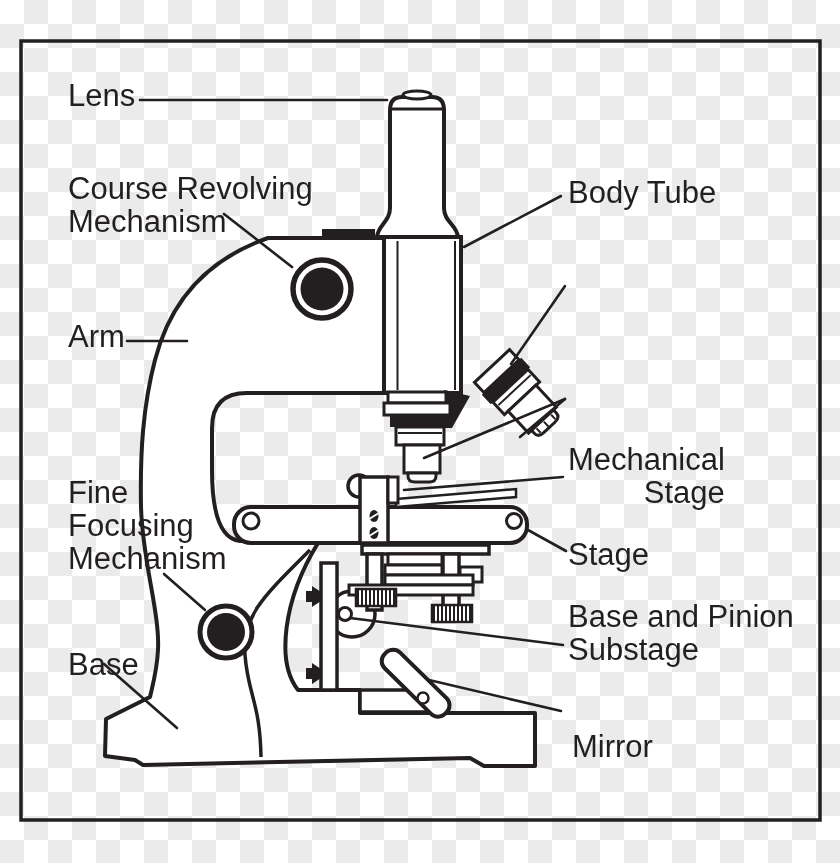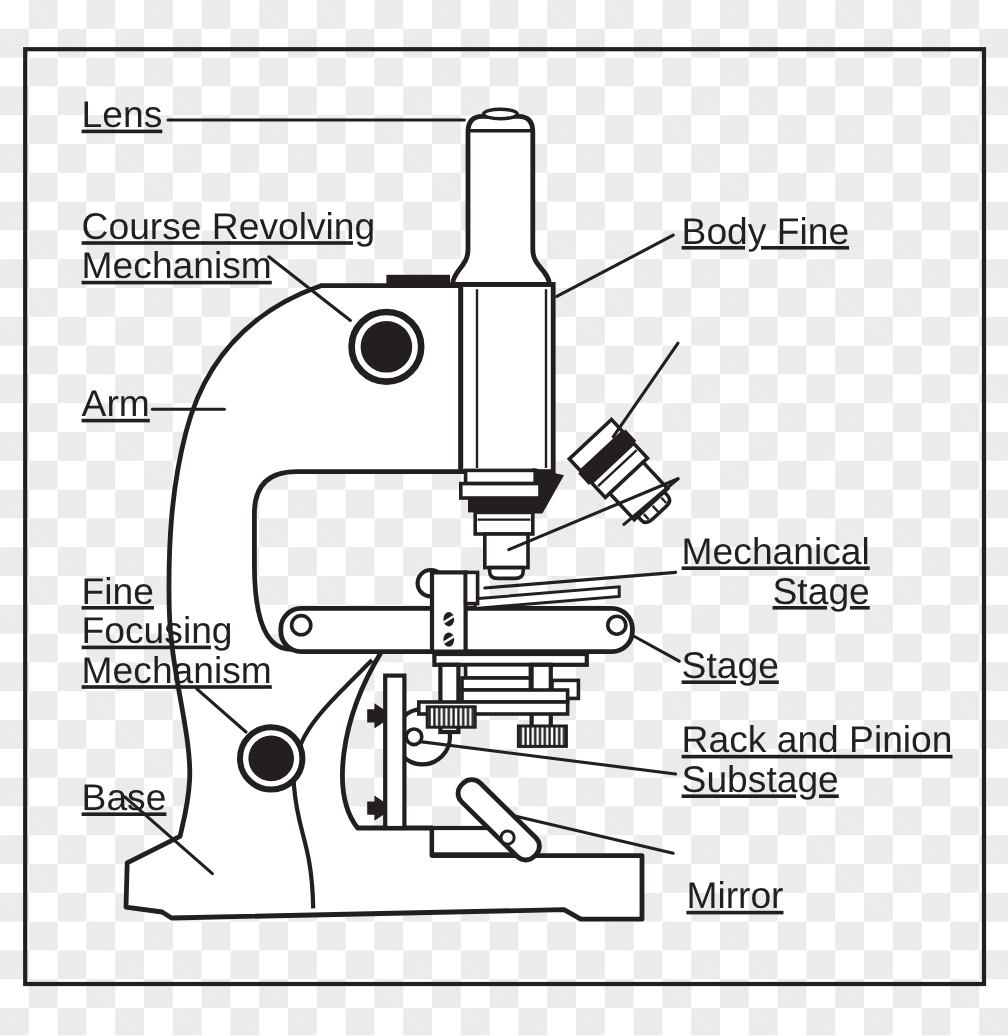--- a/index.html
+++ b/index.html
@@ -17,21 +17,20 @@
     background-position:0 0,24px 24px;
   }
   .canvas svg{position:absolute;left:0;top:0;}
   .label{
     position:absolute;
     color:#231f20;
     font-size:31px;
     line-height:33px;
     white-space:pre-line;
     letter-spacing:0px;
-    text-decoration:underline;
   }
 </style>
 </head>
 <body>
 
 <div class="canvas">
 
   <svg width="840" height="863" viewBox="0 0 840 863">
     <defs>
       <pattern id="hatch" width="4" height="10" patternUnits="userSpaceOnUse">
@@ -173,21 +172,21 @@
 
   <div class="label" style="left:68px;top:79px;">Lens</div>
   <div class="label" style="left:68px;top:172px;">Course Revolving
 Mechanism</div>
   <div class="label" style="left:68px;top:320px;">Arm</div>
   <div class="label" style="left:68px;top:476px;">Fine
 Focusing
 Mechanism</div>
   <div class="label" style="left:68px;top:648px;">Base</div>
 
-  <div class="label" style="left:568px;top:176px;">Body Fine</div>
+  <div class="label" style="left:568px;top:176px;">Body Tube</div>
   <div class="label" style="left:568px;top:443px;text-align:right;">Mechanical
 Stage</div>
   <div class="label" style="left:568px;top:538px;">Stage</div>
-  <div class="label" style="left:568px;top:600px;">Rack and Pinion
+  <div class="label" style="left:568px;top:600px;">Base and Pinion
 Substage</div>
   <div class="label" style="left:572px;top:693px;margin-top:37px;">Mirror</div>
 
 </div>
 
 </body></html>

